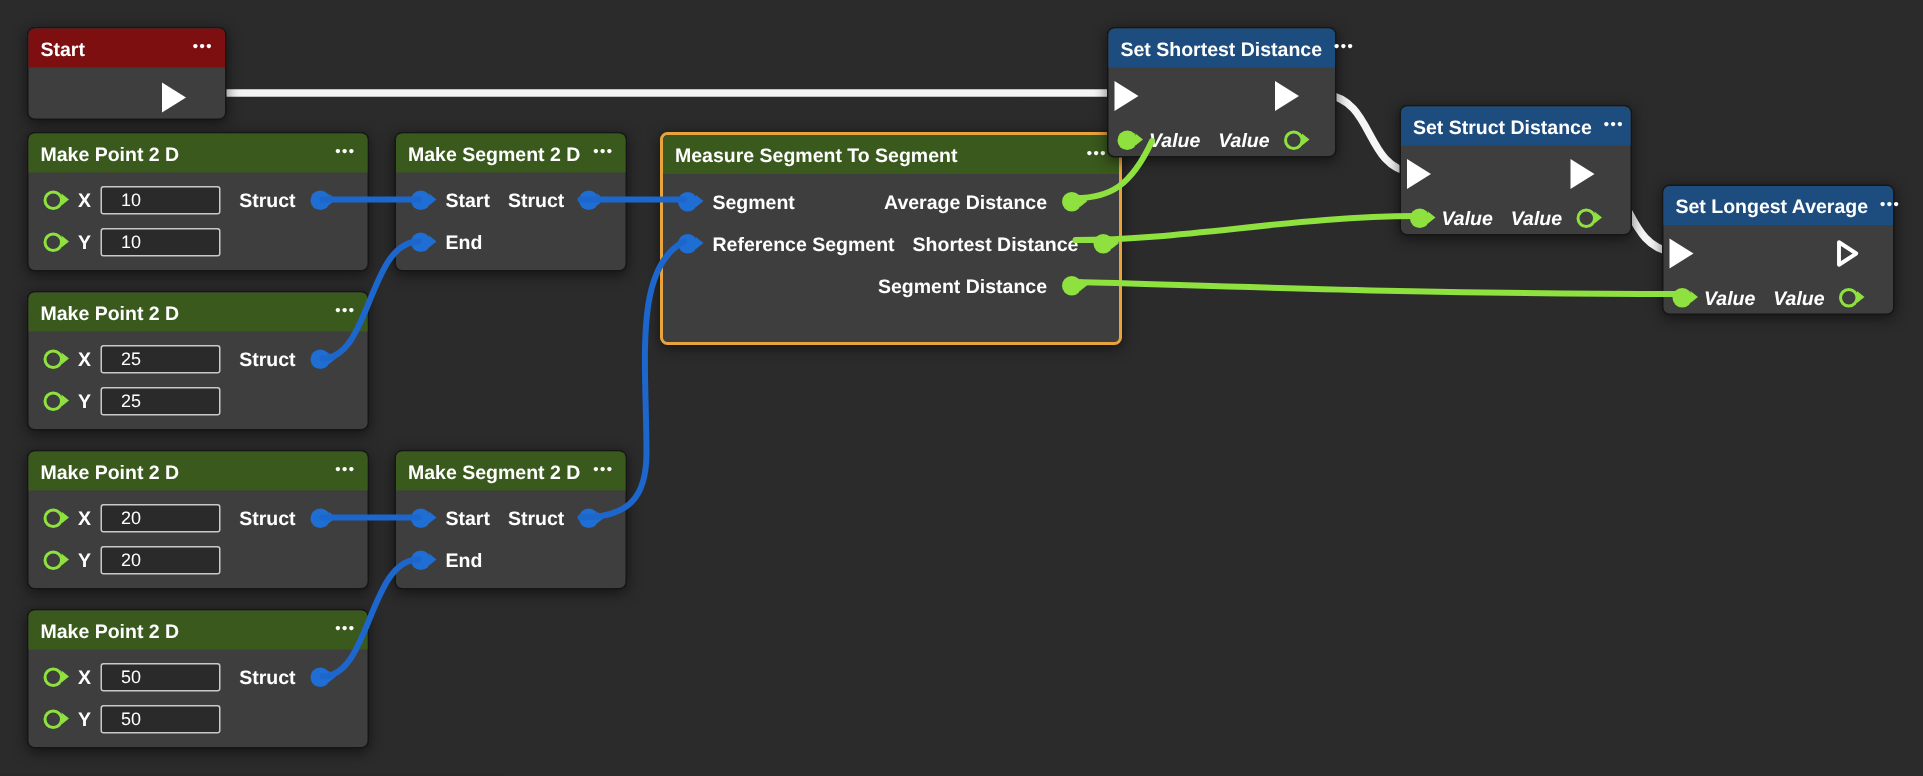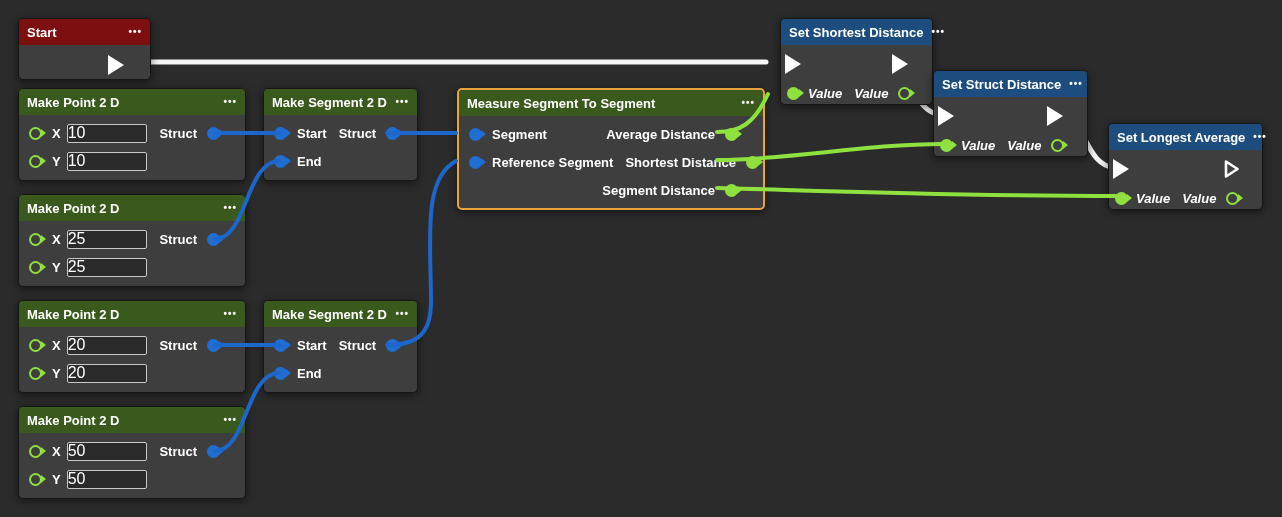--- a/index.html
+++ b/index.html
@@ -44,22 +44,22 @@
   .pin-green{background:var(--pin_green);} .pin-green::after{border-left-color:var(--pin_green);}
   .pin-green-hollow{border:2.5px solid var(--pin_green);background:transparent;}
   .pin-green-hollow::after{border-left-color:var(--pin_green);left:10px;}
 
   .exec{width:0;height:0;flex:none;border-style:solid;border-width:10px 0 10px 16px;
         border-color:transparent transparent transparent #fff;cursor:crosshair;}
   .exec-out-m{margin-right:20px;}
   .exec-hollow{flex:none;width:16px;height:20px;cursor:crosshair;}
 
   .field{width:80px;height:19px;background:var(--field_bg);border:1px solid var(--field_border);
-         border-radius:2px;color:var(--text);font-family:"Liberation Sans",sans-serif;font-size:16px;
-         padding:0 0;outline:none;}
+         border-radius:2px;color:var(--text);font-family:"Liberation Sans",sans-serif;font-size:12px;
+         padding:0 13px;outline:none;}
 </style>
 </head>
 <body>
 
 <div id="stage">
 
   <svg id="wires-under" class="wire-layer">
     <path class="w-exec" d="M128,62 L766,62"></path>
     <path class="w-exec" d="M884,63 C916,67 910,111 941,115"></path>
     <path class="w-exec" d="M1057,115 C1089,119 1083,164 1115,168"></path>
@@ -199,21 +199,21 @@
         <span class="lbl-out">Struct</span>
         <span class="pin pin-blue pin-out"></span>
       </div>
       <div class="row">
         <span class="pin pin-blue"></span>
         <span class="lbl">End</span>
       </div>
     </div>
   </div>
 
-  <div class="node selected" style="left:457px;top:88px;width:308px;height:122px">
+  <div class="node selected" style="left:440px;top:88px;width:308px;height:142px">
     <div class="hd hd-green">
       <span>Measure Segment To Segment</span>
       <span class="menu">•••</span>
     </div>
     <div class="body">
       <div class="row">
         <span class="pin pin-blue"></span>
         <span class="lbl">Segment</span>
         <span class="spacer"></span>
         <span class="lbl-out">Average Distance</span>
@@ -227,21 +227,21 @@
         <span class="pin pin-green pin-out"></span>
       </div>
       <div class="row">
         <span class="spacer"></span>
         <span class="lbl-out">Segment Distance</span>
         <span class="pin pin-green pin-out"></span>
       </div>
     </div>
   </div>
 
-  <div class="node" style="left:780px;top:18px;width:153px;height:87px">
+  <div class="node" style="left:738px;top:18px;width:153px;height:87px">
     <div class="hd hd-blue">
       <span>Set Shortest Distance</span>
       <span class="menu">•••</span>
     </div>
     <div class="body">
       <div class="row row-tight row-exec">
         <span class="exec"></span>
         <span class="spacer"></span>
         <span class="exec exec-out-m"></span>
       </div>

